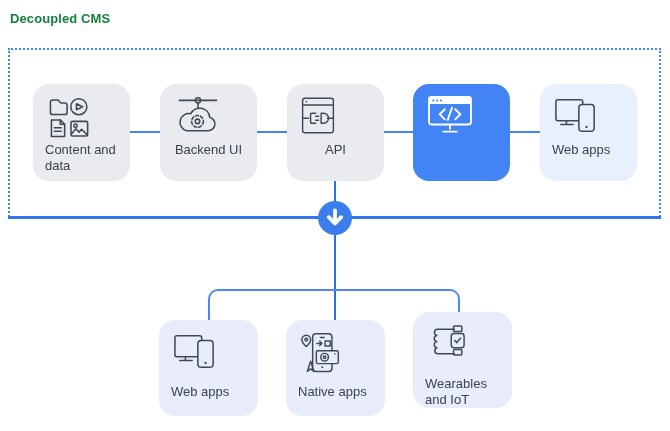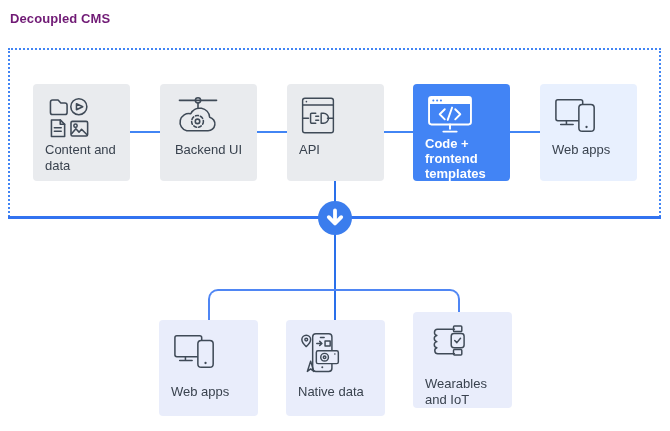--- a/index.html
+++ b/index.html
@@ -1,37 +1,37 @@
 <!DOCTYPE html>
 <html><head>
 <meta charset="utf-8">
 <style>
   html,body{margin:0;padding:0;background:#ffffff;}
   body{font-family:"Liberation Sans","DejaVu Sans",sans-serif;}
   #canvas{position:relative;width:670px;height:431px;background:#fff;overflow:hidden;}
 
-  .page-title{position:absolute;left:10px;top:11px;font-size:13px;font-weight:700;color:#701a75;letter-spacing:.1px;}
+  .page-title{position:absolute;left:10px;top:11px;font-size:13px;font-weight:700;color:#15803d;letter-spacing:.1px;}
 
   
   .dashed-box{position:absolute;left:8px;top:48px;width:653px;height:169px;
     border:2px dotted #4285f4;border-bottom:none;box-sizing:border-box;}
 
   
   .h-main-line{position:absolute;left:8px;top:216px;width:653px;height:3px;background:#3273f0;}
   .seg{position:absolute;top:131px;height:2px;background:#4285f4;}
   .v-line{position:absolute;left:334px;top:181px;width:2px;height:139px;background:#2a70ea;}
   .bracket{position:absolute;left:208px;top:289px;width:252px;height:31px;box-sizing:border-box;
     border:2px solid #4f86f4;border-bottom:none;border-radius:10px 10px 0 0;}
 
   
   .arrow-circle{position:absolute;left:318px;top:201px;width:34px;height:34px;border-radius:50%;
     background:#3b7ded;display:flex;align-items:center;justify-content:center;z-index:5;}
 
   
-  .box{position:absolute;width:97px;height:97px;border-radius:4px;box-sizing:border-box;
+  .box{position:absolute;width:97px;height:97px;border-radius:16px;box-sizing:border-box;
     padding:10px 12px 0 12px;z-index:2;}
   .box .icon{height:46px;margin-bottom:2px;display:flex;align-items:flex-start;}
   .box .label{font-size:13px;line-height:16px;color:#39424e;}
   .box-gray{background:#e9ebee;--bg:#e9ebee;}
   .box-lightblue-top{background:#e8f0fe;--bg:#e8f0fe;}
   .box-blue{background:#4284f5;--bg:#4284f5;}
   .box-blue .label{color:#ffffff;font-weight:700;line-height:15px;}
   .box-bottom{width:99px;height:96px;background:#e9edfb;--bg:#e9edfb;}
   .box-bottom .icon{height:50px;margin-bottom:4px;}
 
@@ -82,21 +82,21 @@
         <circle cx="26" cy="6.5" r="2.7"></circle>
         <path d="M26 9.2V14.5"></path>
         <path d="M14.5 37.5H36a7 7 0 0 0 1.9-13.8 10.2 10.2 0 0 0-19.3-3.5A7.9 7.9 0 0 0 14.5 37.5Z"></path>
         <circle cx="25.5" cy="28" r="6" stroke-dasharray="3 2.1"></circle>
         <circle cx="25.5" cy="28" r="2.3"></circle>
       </svg>
     </div>
     <div class="label">Backend UI</div>
   </div>
 
-  <div class="box box-gray" style="left:287px;top:84px;">
+  <div class="box box-gray" style="left:287px;top:84px;text-align:center;">
     <div class="icon">
       <svg width="38" height="43" viewBox="0 0 42 46" class="oicon">
         <rect x="4" y="4" width="34" height="38" rx="2.5"></rect>
         <path d="M4 11.5H38"></path>
         <circle cx="8.2" cy="7.7" r=".9" class="fil"></circle>
         <path d="M4 26h6.5"></path>
         <path d="M18.5 20.5H14a1.2 1.2 0 0 0-1.2 1.2v8.6A1.2 1.2 0 0 0 14 31.5h4.5"></path>
         <path d="M18.5 23.8h3.2M18.5 28.2h3.2"></path>
         <path d="M24.5 20.5h2.6a5.5 5.5 0 0 1 0 11h-2.6Z"></path>
         <path d="M31.5 26H38"></path>
@@ -113,21 +113,20 @@
         <circle cx="8.5" cy="6.8" r="1.1" fill="#4284f5" stroke="none"></circle>
         <circle cx="12.5" cy="6.8" r="1.1" fill="#4284f5" stroke="none"></circle>
         <circle cx="16.5" cy="6.8" r="1.1" fill="#4284f5" stroke="none"></circle>
         <path d="M20.5 16l-5.3 5.3 5.3 5.3"></path>
         <path d="M31.5 16l5.3 5.3-5.3 5.3"></path>
         <path d="M28.2 14.2l-4.6 13"></path>
         <path d="M26 32v4.5"></path>
         <path d="M19 39.5h14"></path>
       </svg>
     </div>
-    <div class="label">Code + frontend templates</div>
   </div>
 
   <div class="box box-lightblue-top" style="left:540px;top:84px;">
     <div class="icon">
       <svg width="48" height="44" viewBox="0 0 50 46" class="oicon">
         <rect x="4" y="6" width="28" height="22" rx="2"></rect>
         <path d="M15 28v4M9 32h13"></path>
         <rect x="28" y="11" width="16" height="28" rx="3.5" class="bgfil"></rect>
         <circle cx="36" cy="34.5" r="1.2" class="fil"></circle>
       </svg>
@@ -163,21 +162,21 @@
         <circle cx="26.5" cy="40.5" r="1.1" class="fil"></circle>
         <path d="M20.5 14.5h5.5m-2.3-2.3 2.4 2.3-2.4 2.3"></path>
         <rect x="29.5" y="11.7" width="5.6" height="5.6"></rect>
         <rect x="20" y="22.5" width="24" height="14" rx="1.8" class="bgfil"></rect>
         <circle cx="29" cy="29.5" r="4.2"></circle>
         <circle cx="29" cy="29.5" r="1.4"></circle>
         <circle cx="40.2" cy="26" r=".9" class="fil"></circle>
         <path d="M13.8 39.8 10.2 51l3.6-2.7 3.5 2.7Z" transform="translate(0,-6)"></path>
       </svg>
     </div>
-    <div class="label">Native data</div>
+    <div class="label">Native apps</div>
   </div>
 
   <div class="box box-bottom" style="left:413px;top:312px;">
     <div class="icon">
       <svg width="46" height="44" viewBox="0 0 50 46" class="oicon">
         <path d="M32 7H13.5a3.4 3.4 0 0 0-.6 6.7 3.4 3.4 0 0 0 0 6.7 3.4 3.4 0 0 0 0 6.7 3.4 3.4 0 0 0 1 6.6H32"></path>
         <rect x="31" y="3.5" width="9" height="6" rx="1"></rect>
         <rect x="28.5" y="11.5" width="14" height="15.5" rx="3" class="bgfil"></rect>
         <path d="M32.3 19.2l2.3 2.3 4-4.7"></path>
         <rect x="31" y="29" width="9" height="6" rx="1"></rect>

